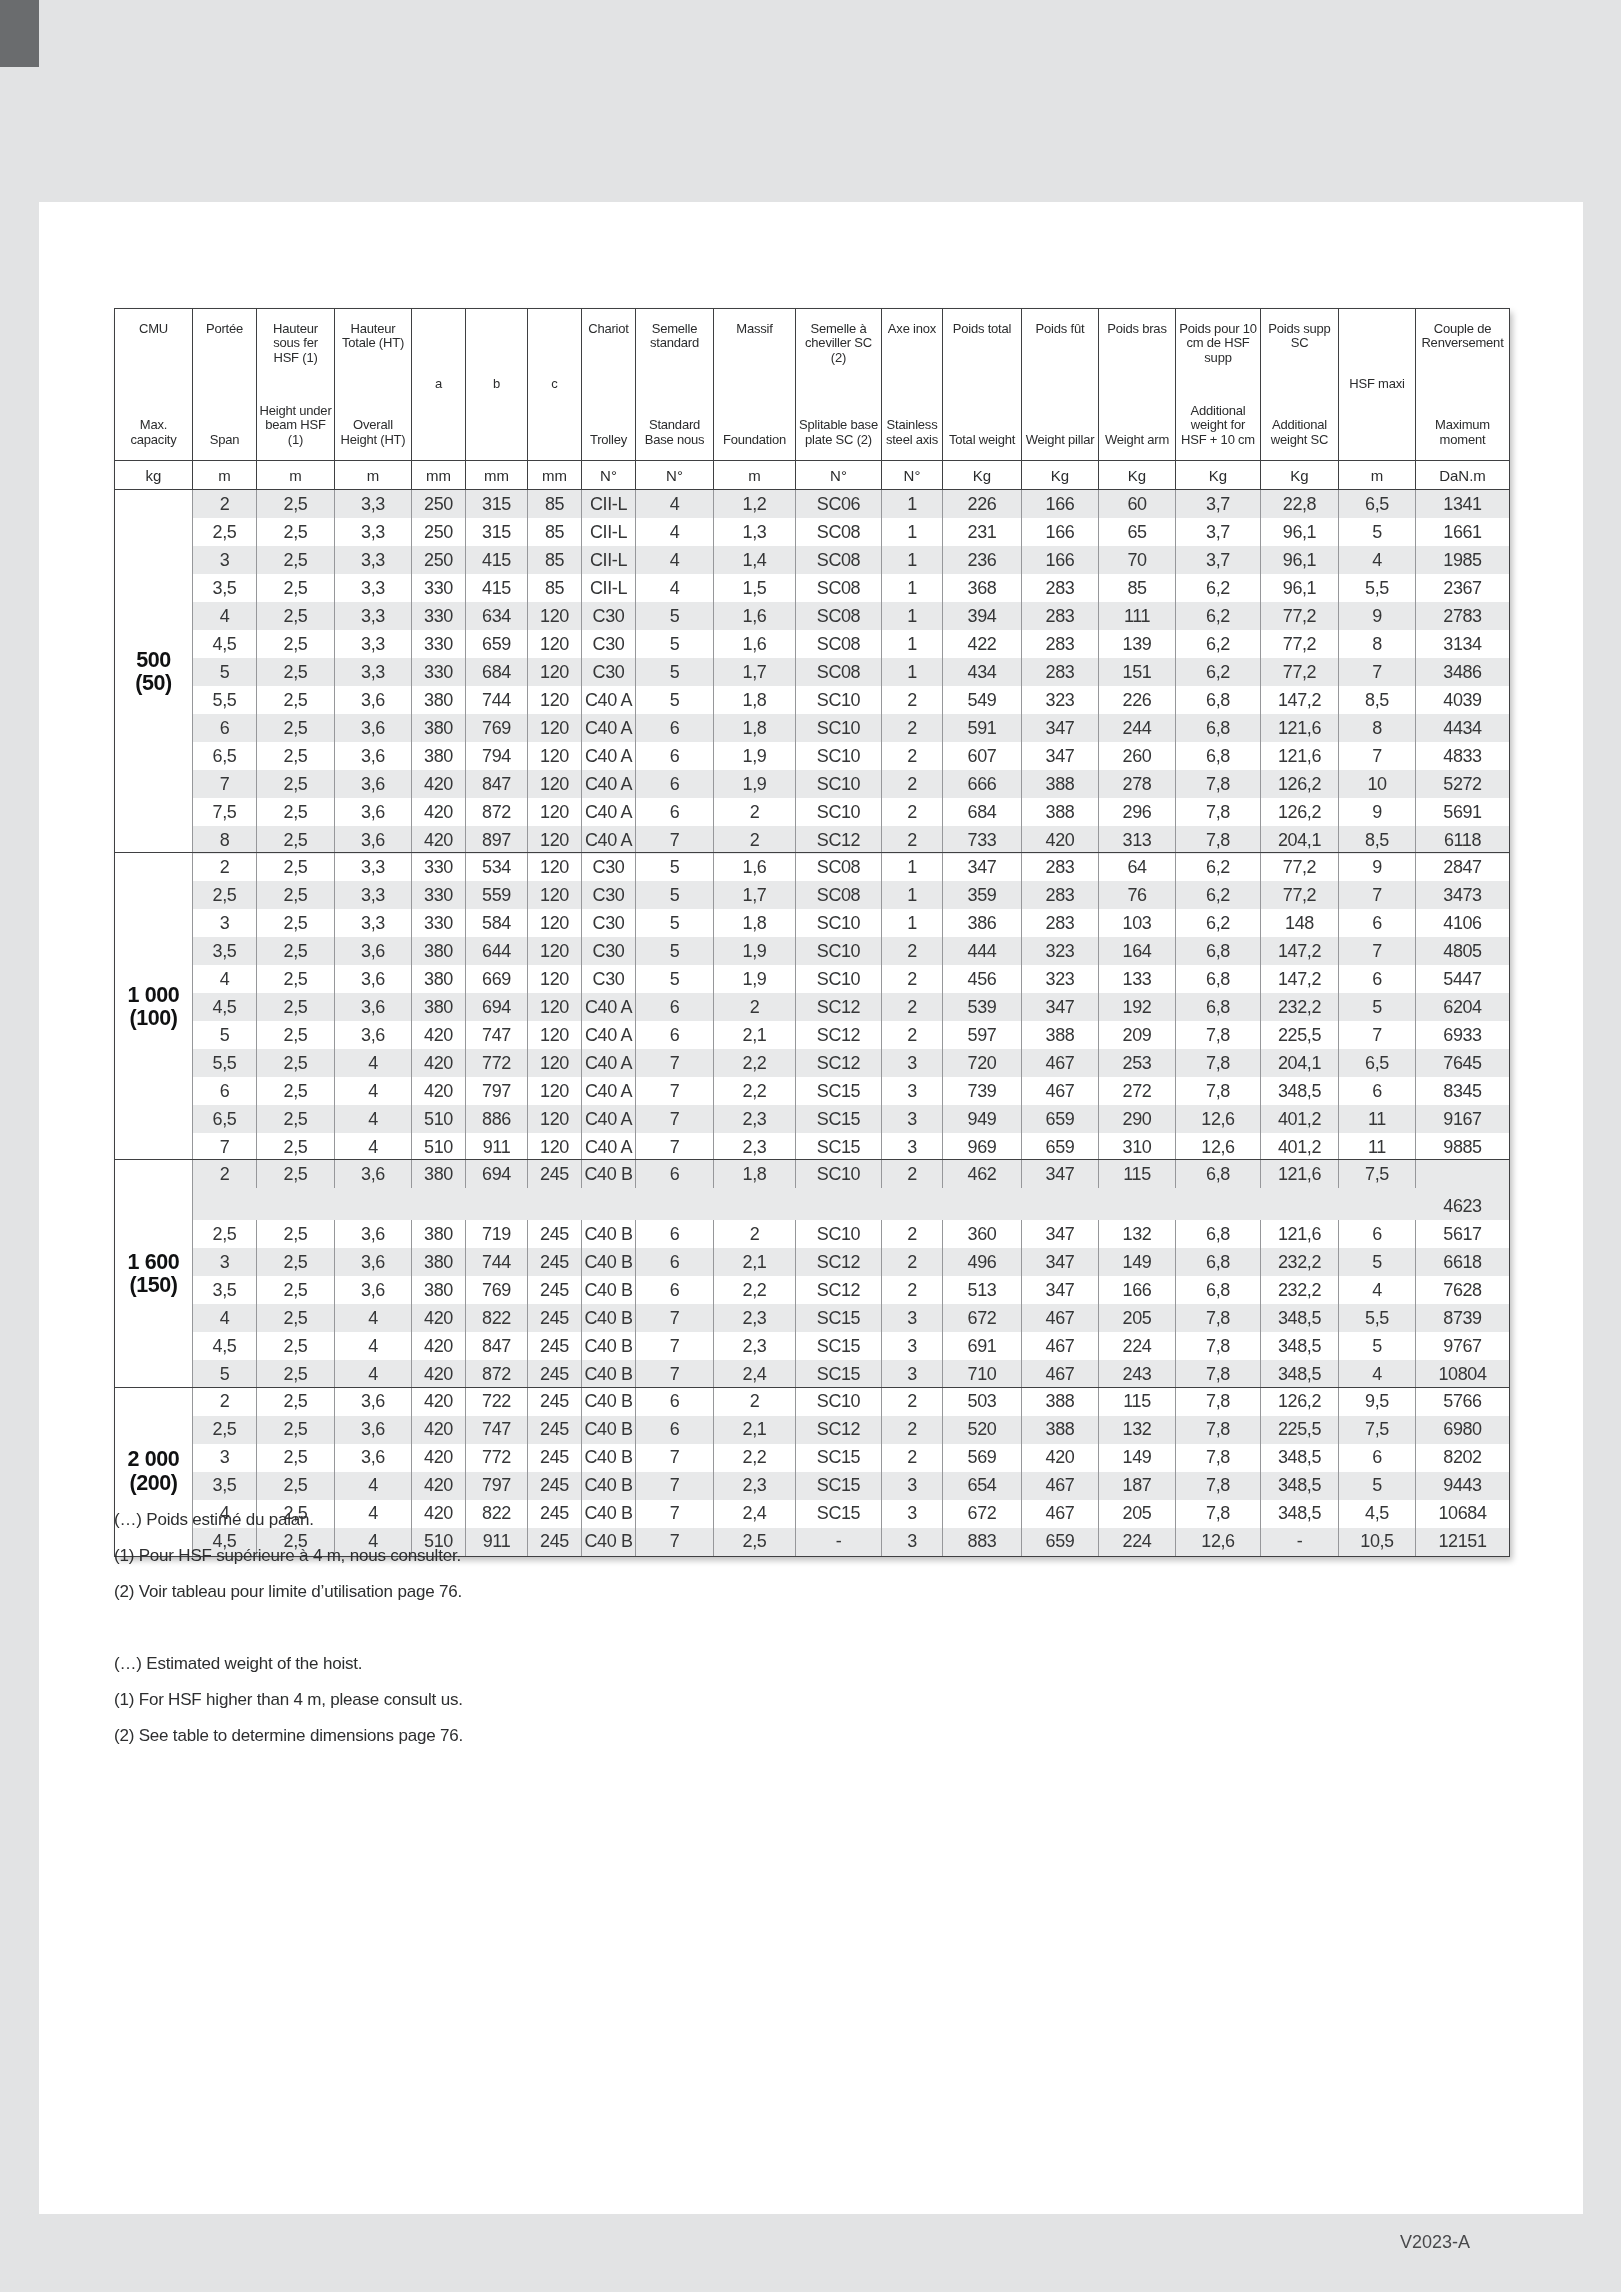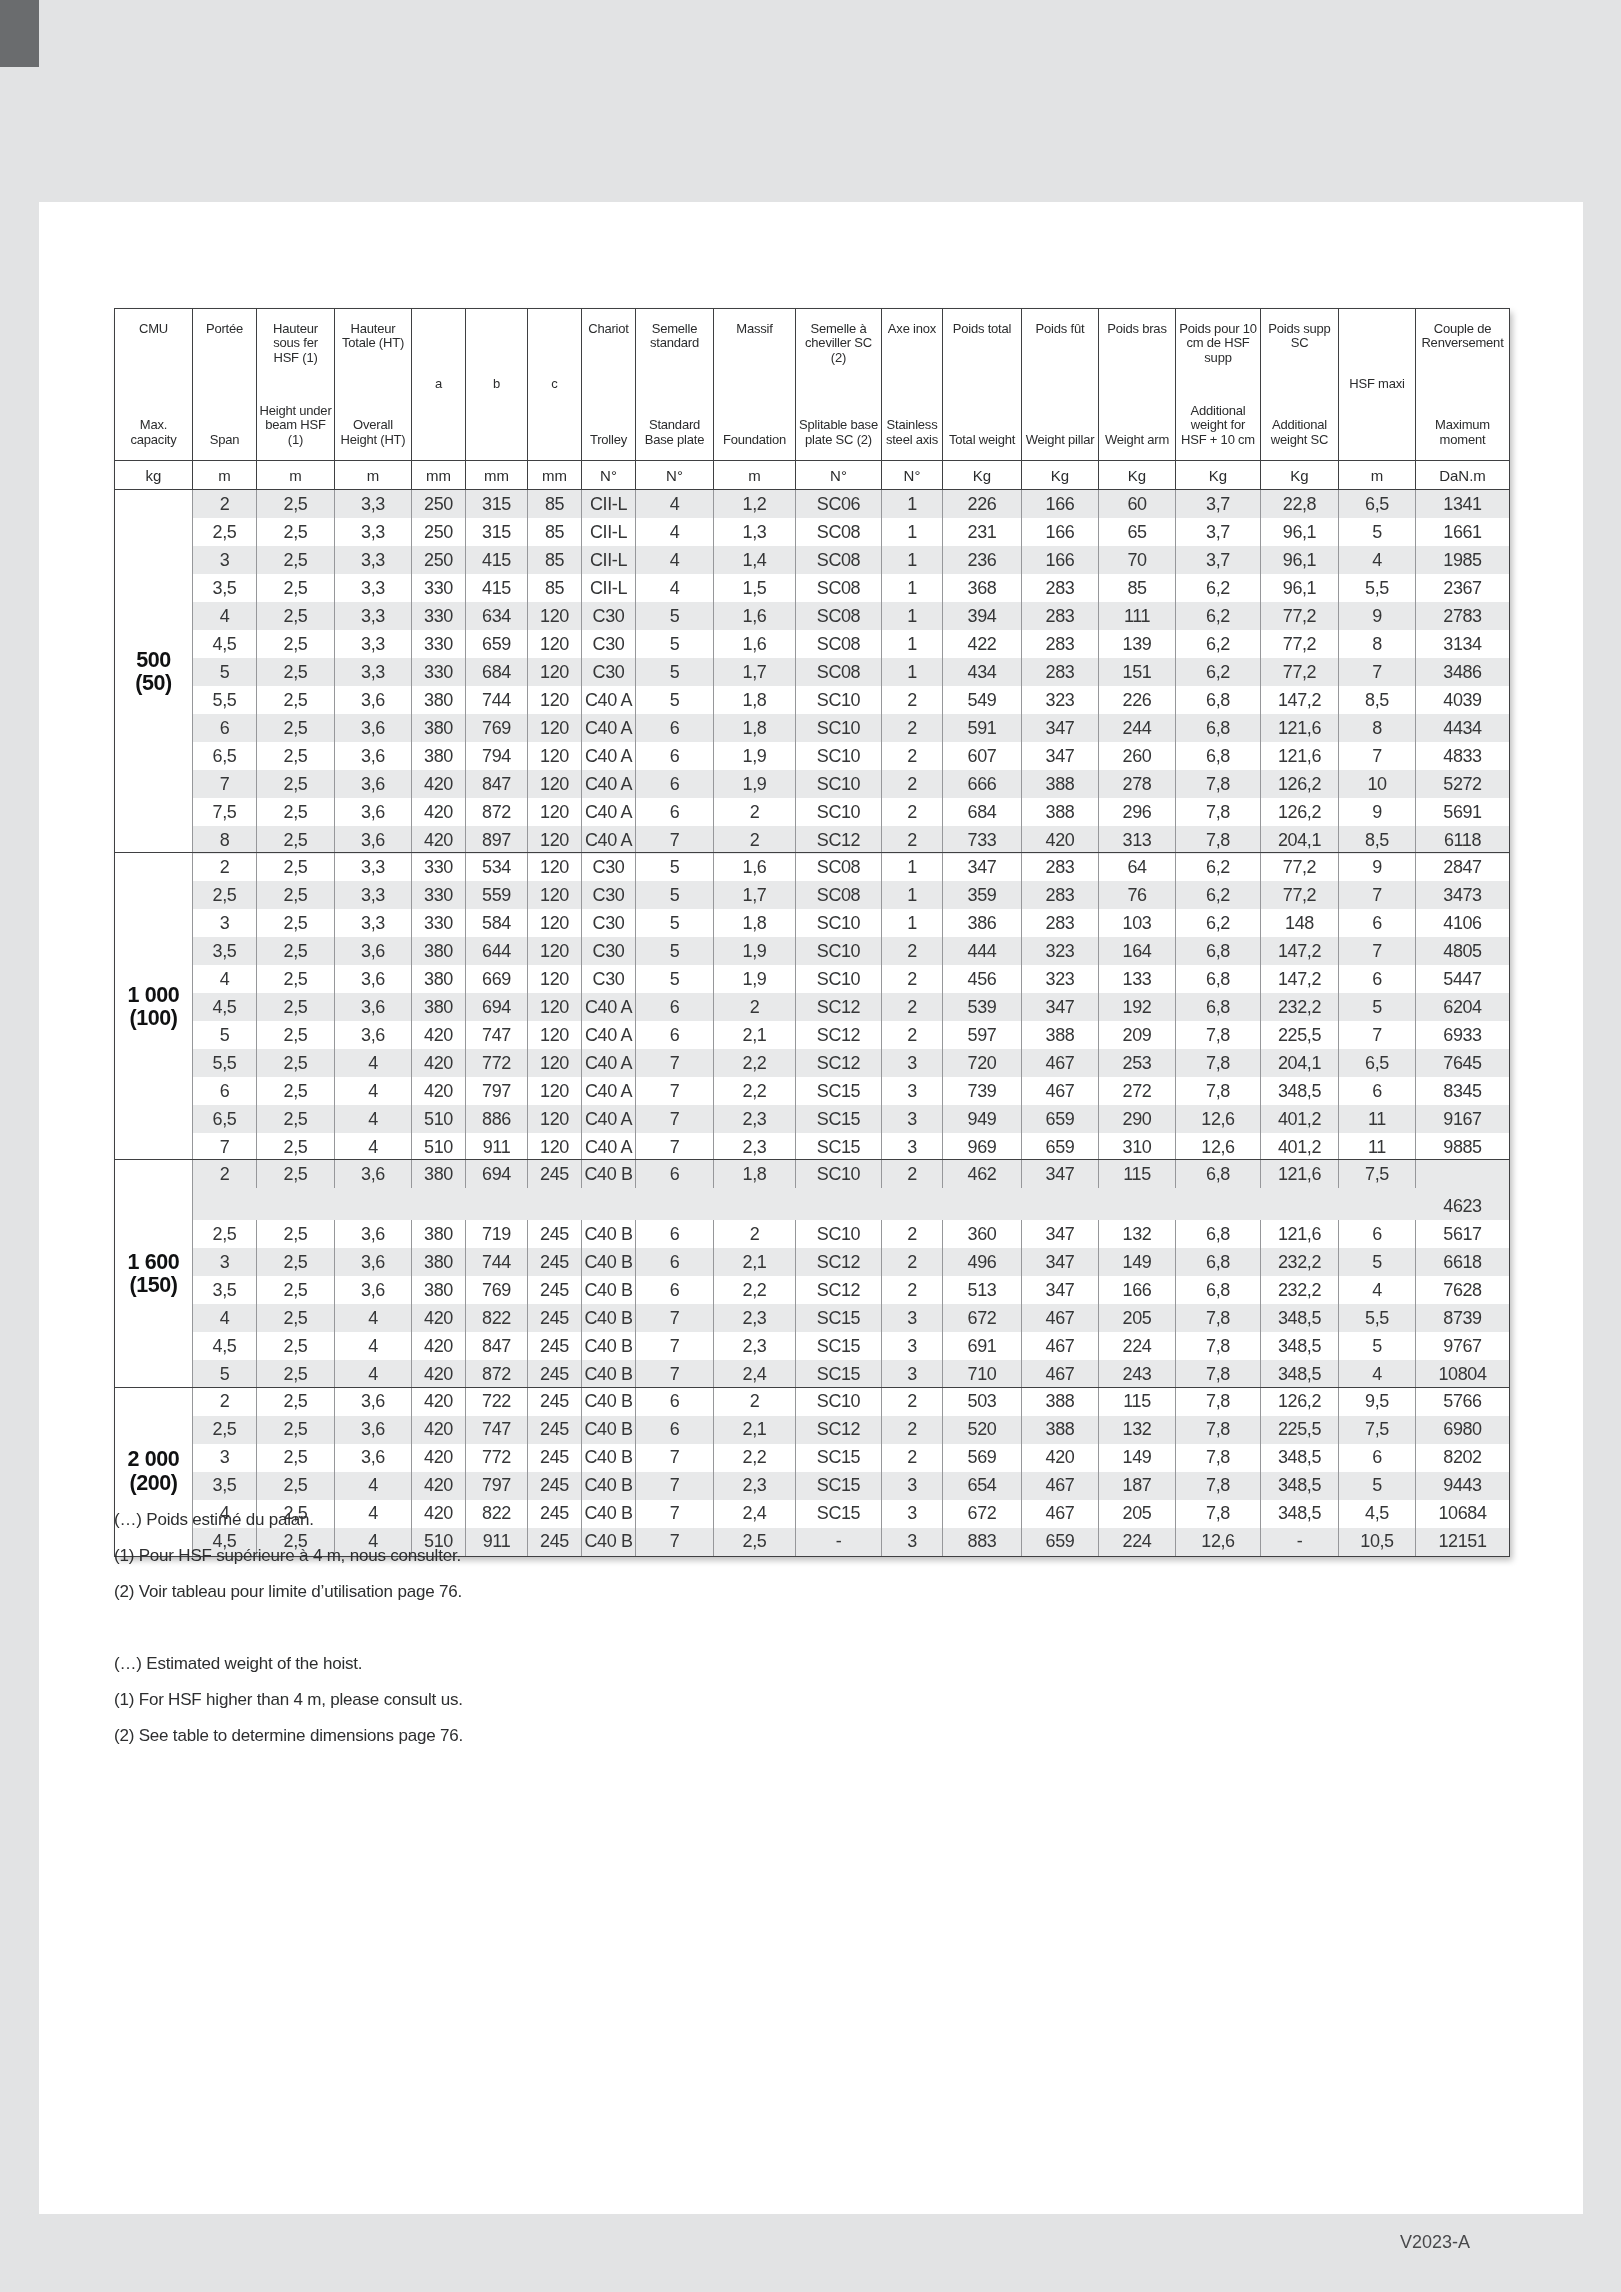--- a/index.html
+++ b/index.html
@@ -88,21 +88,21 @@
           </div>
           <div class="hcell single" style="width: 54px;">
             <div class="fr">c</div>
           </div>
           <div class="hcell" style="width: 54px;">
             <div class="fr">Chariot</div>
             <div class="en">Trolley</div>
           </div>
           <div class="hcell" style="width: 78px;">
             <div class="fr">Semelle standard</div>
-            <div class="en">Standard Base plate</div>
+            <div class="en">Standard Base nous</div>
           </div>
           <div class="hcell" style="width: 82px;">
             <div class="fr">Massif</div>
             <div class="en">Foundation</div>
           </div>
           <div class="hcell" style="width: 86px;">
             <div class="fr">Semelle à cheviller SC (2)</div>
             <div class="en">Splitable base plate SC (2)</div>
           </div>
           <div class="hcell" style="width: 61px;">

